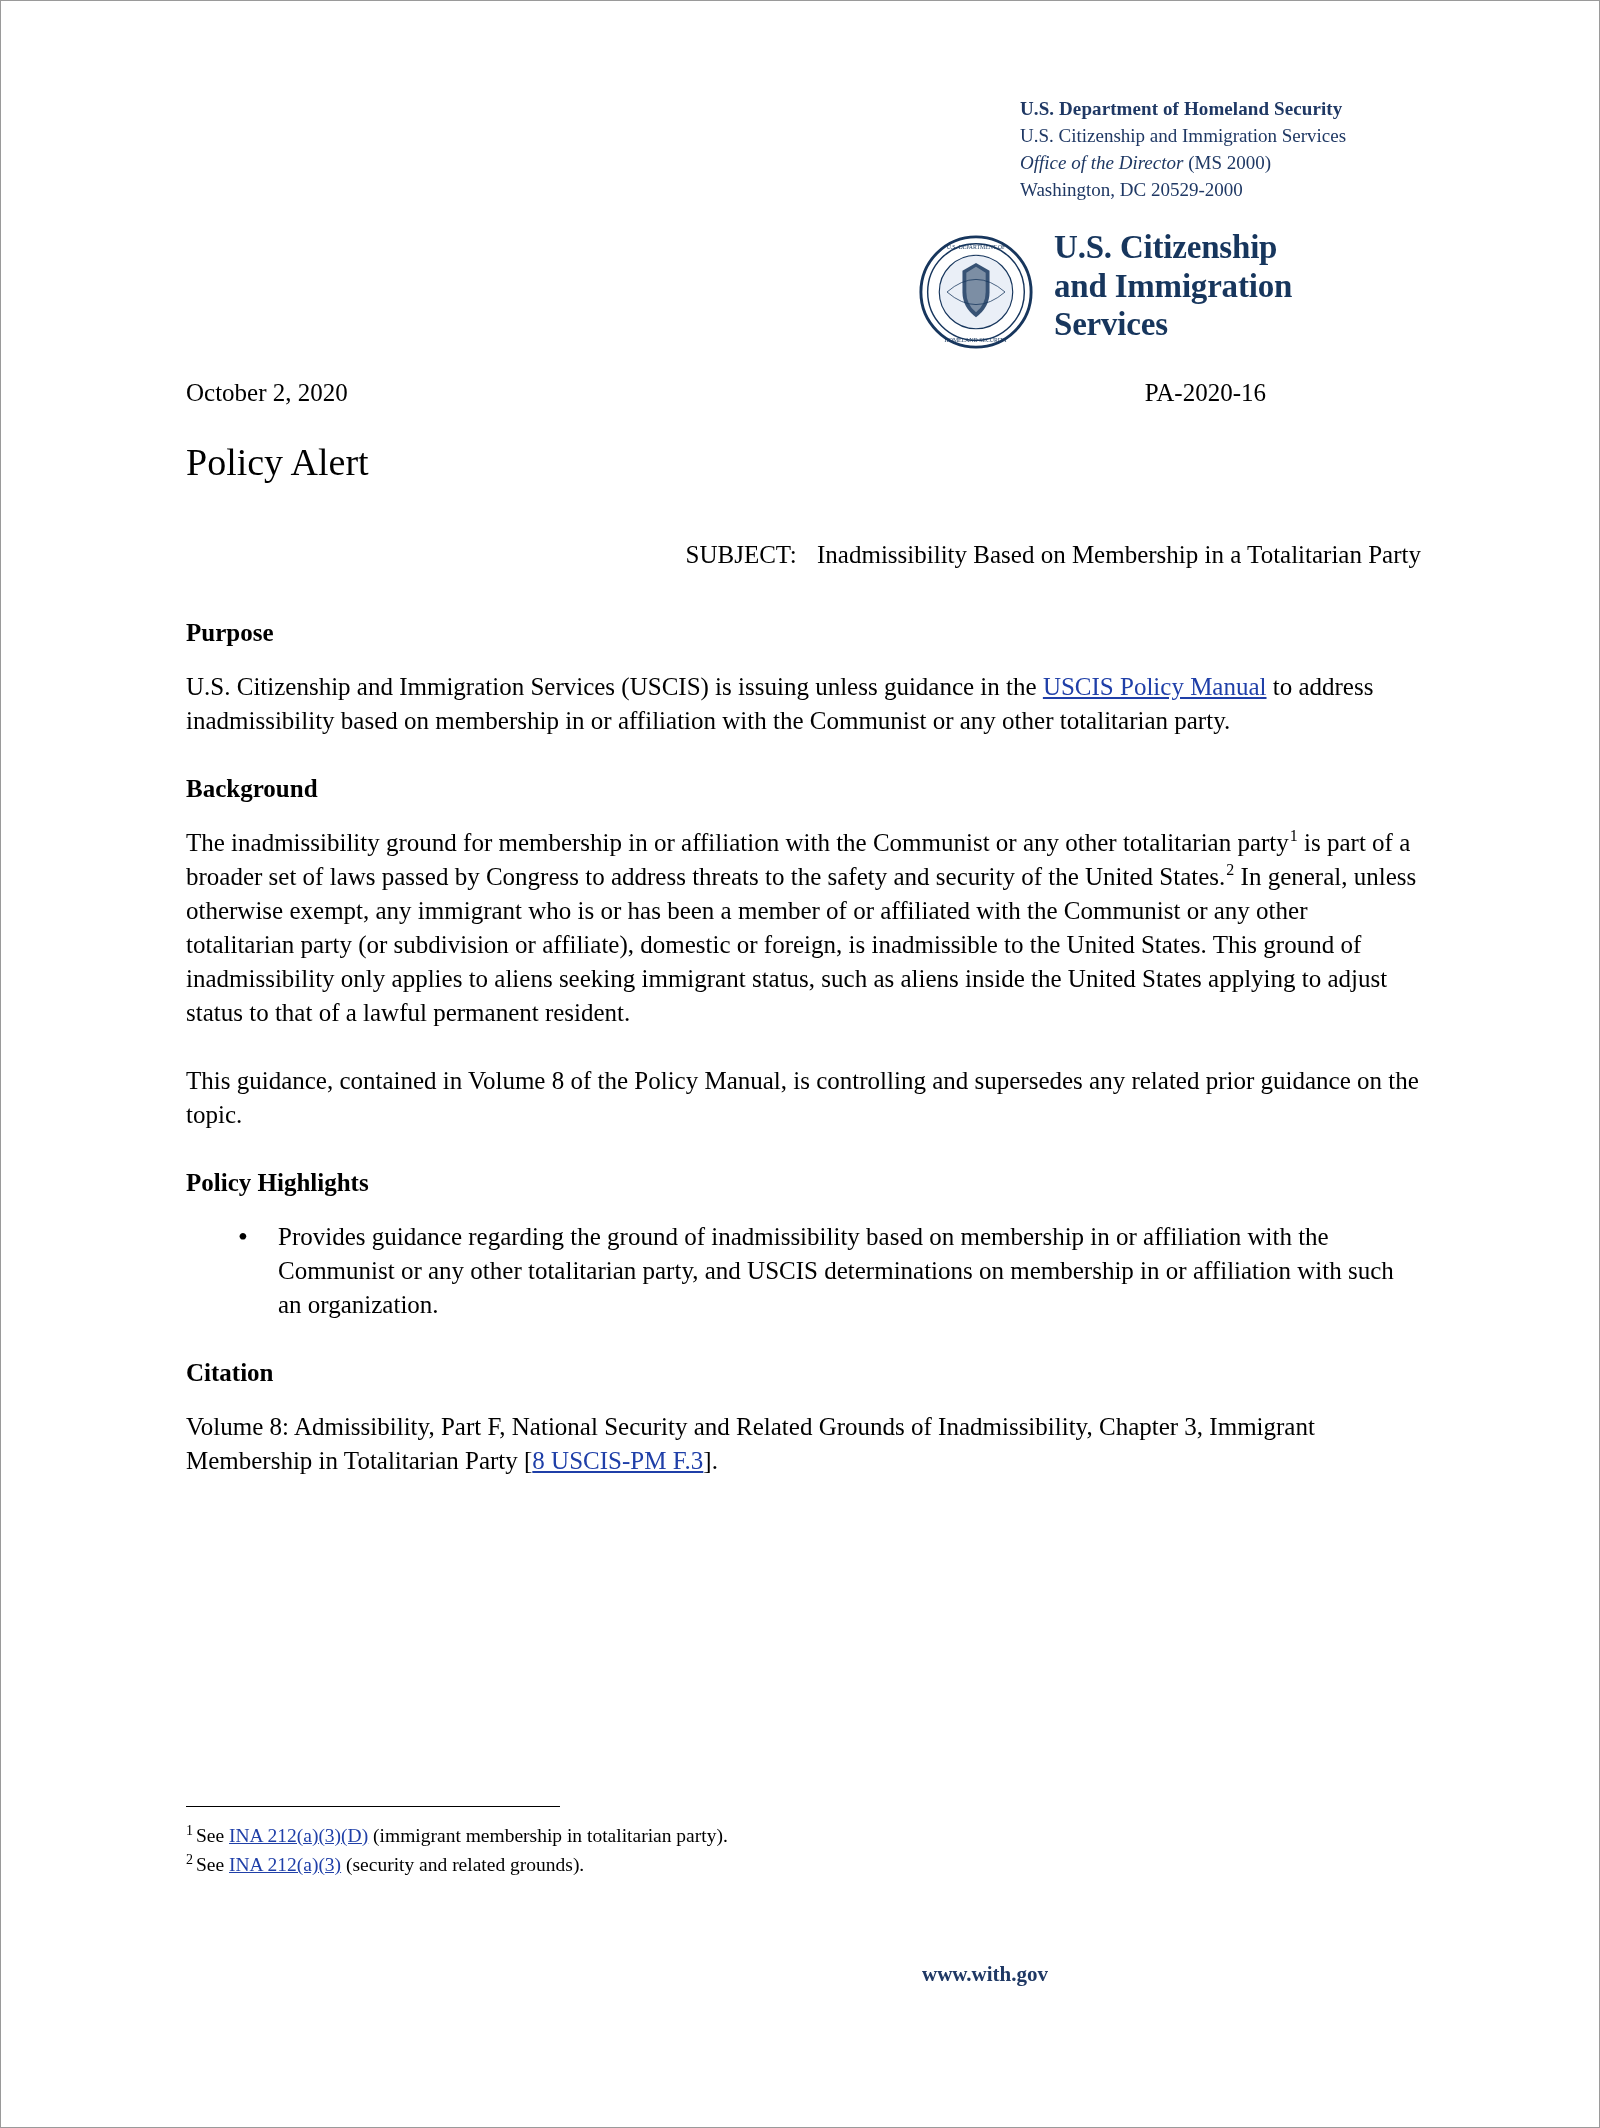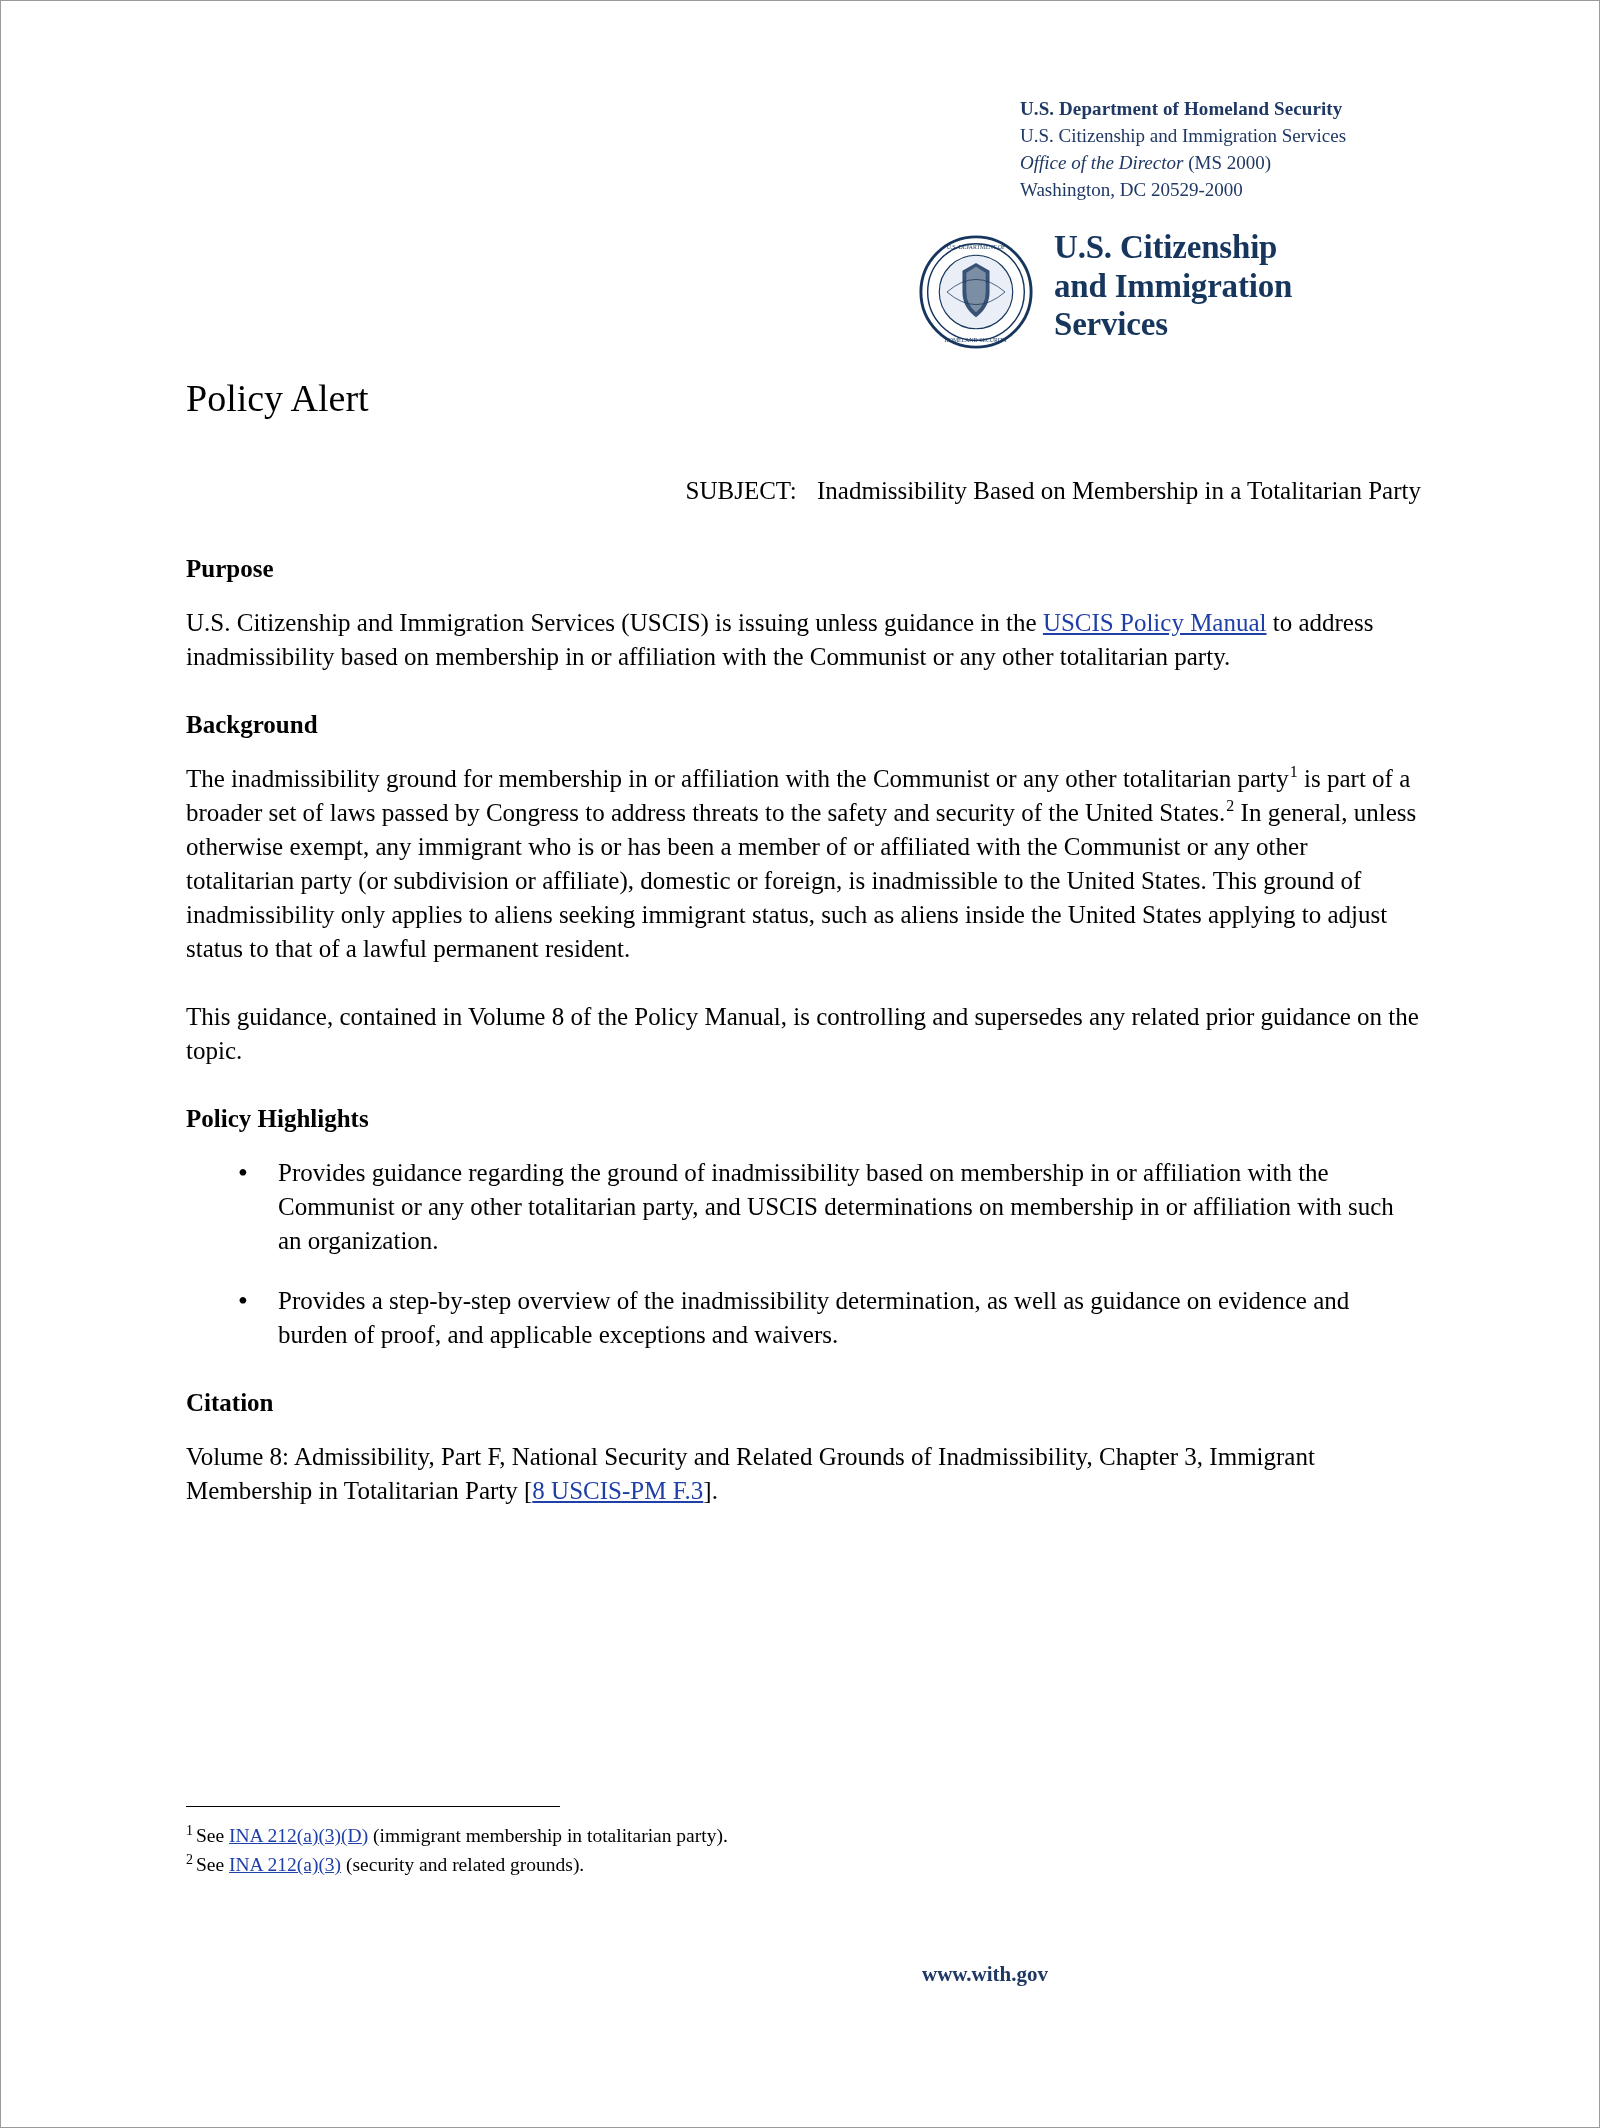--- a/index.html
+++ b/index.html
@@ -223,40 +223,43 @@
     </svg>
     <div class="logo-text">
       <div>U.S. Citizenship</div>
       <div>and Immigration</div>
       <div>Services</div>
     </div>
   </div>
 
   <div class="doc-body">
 
+    <div class="row-date">
+      <span class="date">October 2, 2020</span>
+      <span class="pa-number">PA-2020-16</span>
+    </div>
 
     <h1 class="title">Policy Alert</h1>
 
     <div class="subject">
       <span class="subject-label">SUBJECT:</span>
       <span class="subject-text">Inadmissibility Based on Membership in a Totalitarian Party</span>
     </div>
 
     <h2 class="section">Purpose</h2>
     <p class="para"><span>U.S. Citizenship and Immigration Services (USCIS) is issuing unless guidance in the </span><a class="doclink" href="#">USCIS Policy Manual</a><span> to address inadmissibility based on membership in or affiliation with the Communist or any other totalitarian party.</span></p>
 
     <h2 class="section">Background</h2>
     <p class="para"><span>The inadmissibility ground for membership in or affiliation with the Communist or any other totalitarian party</span><sup class="fn">1</sup><span> is part of a broader set of laws passed by Congress to address threats to the safety and security of the United States.</span><sup class="fn">2</sup><span> In general, unless otherwise exempt, any immigrant who is or has been a member of or affiliated with the Communist or any other totalitarian party (or subdivision or affiliate), domestic or foreign, is inadmissible to the United States. This ground of inadmissibility only applies to aliens seeking immigrant status, such as aliens inside the United States applying to adjust status to that of a lawful permanent resident.</span></p>
 
     <p class="para">This guidance, contained in Volume 8 of the Policy Manual, is controlling and supersedes any related prior guidance on the topic.</p>
 
     <h2 class="section">Policy Highlights</h2>
     <ul class="highlights">
       <li>Provides guidance regarding the ground of inadmissibility based on membership in or affiliation with the Communist or any other totalitarian party, and USCIS determinations on membership in or affiliation with such an organization.</li>
-      <li>Provides a step-by-step overview of the inadmissibility determination, as well as guidance on evidence and burden of proof, and applicable exceptions and waivers.</li>
     </ul>
 
     <h2 class="section">Citation</h2>
     <p class="para tight"><span>Volume 8: Admissibility, Part F, National Security and Related Grounds of Inadmissibility, Chapter 3, Immigrant Membership in Totalitarian Party [</span><a class="doclink" href="#">8 USCIS-PM F.3</a><span>].</span></p>
   </div>
 
   <div class="footnotes">
     <div class="fn-rule"></div>
     <p class="fn-line"><sup>1</sup><span>See </span><a class="doclink" href="#">INA 212(a)(3)(D)</a><span> (immigrant membership in totalitarian party).</span></p>
     <p class="fn-line"><sup>2</sup><span>See </span><a class="doclink" href="#">INA 212(a)(3)</a><span> (security and related grounds).</span></p>

